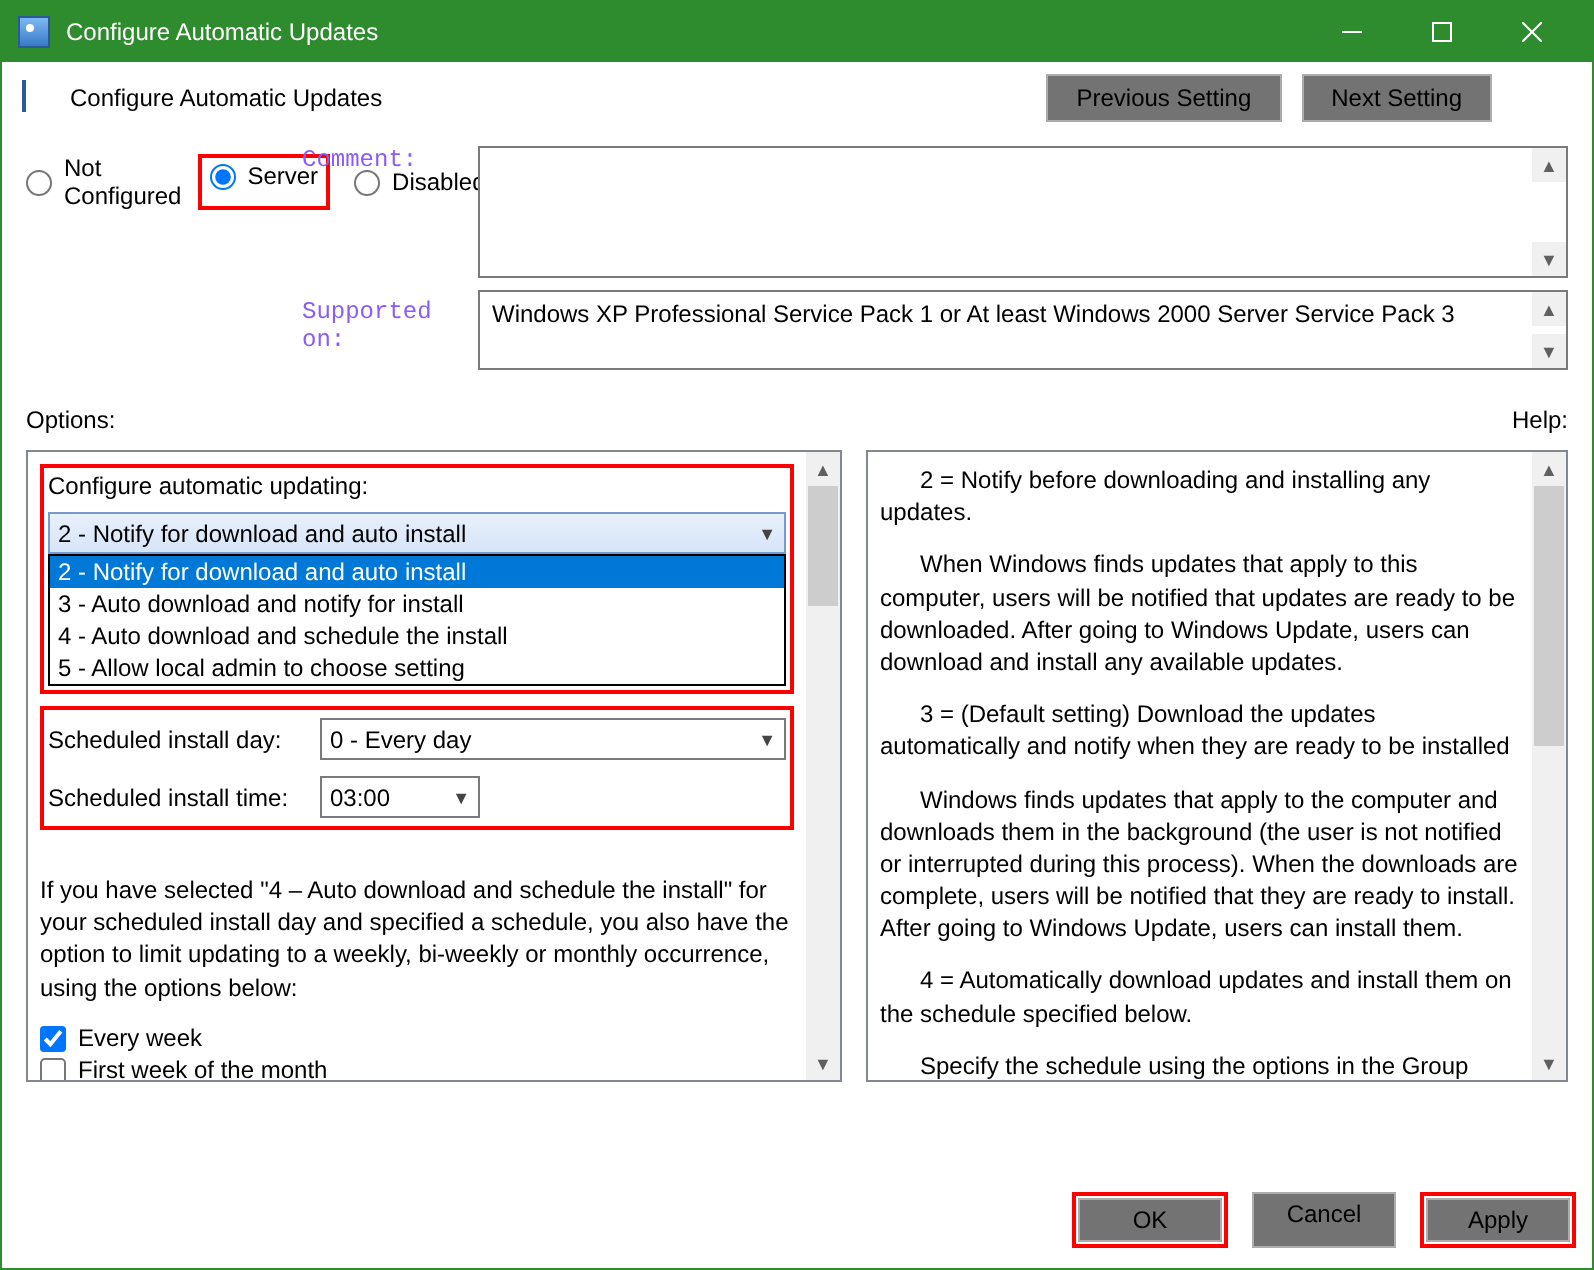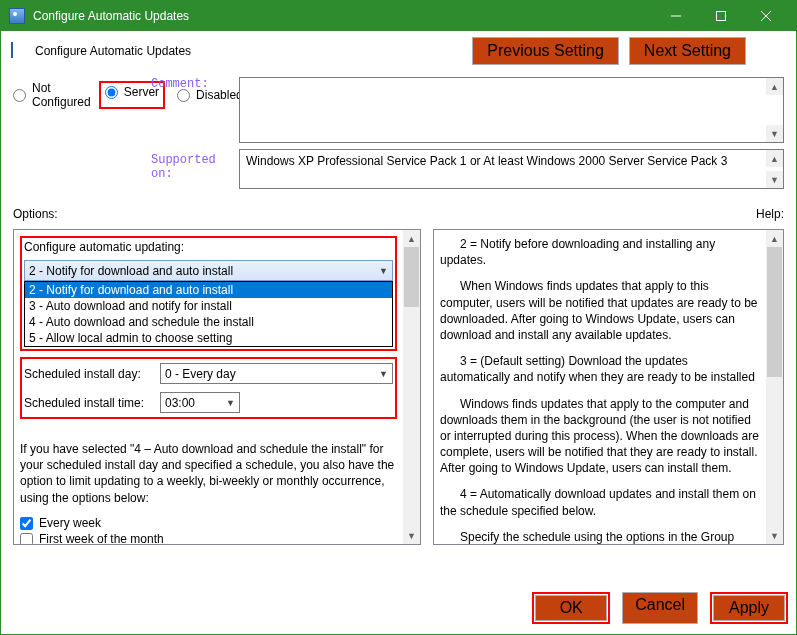--- a/index.html
+++ b/index.html
@@ -8,21 +8,21 @@
 .titlebar .icon { width: 16px; height: 16px; margin-right: 8px; display: inline-flex; }
 .titlebar .title { flex: 1; font-size: 12px; }
 .titlebar .win-btns { display: flex; }
 .titlebar .win-btn { width: 45px; height: 30px; display: flex; align-items: center; justify-content: center; color: #fff; }
 .titlebar .win-btn svg { stroke: #fff; stroke-width: 1; fill: none; }
 
 .header-row { display: flex; align-items: center; padding: 6px 10px 8px 10px; gap: 8px; }
 .header-row .icon { width: 16px; height: 16px; }
 .header-row .subtitle { flex: 1; font-size: 12px; color: #000; }
 .header-row .nav-btns { display: flex; gap: 10px; margin-right: 40px; }
-.btn { background: #c2410c; border: 1px solid #adadad; padding: 4px 14px; font-size: 16px; cursor: default; min-width: 90px; text-align: center; }
+.btn { background: #737373; border: 1px solid #adadad; padding: 4px 14px; font-size: 12px; cursor: default; min-width: 90px; text-align: center; }
 
 .top-grid { display: grid; grid-template-columns: 130px 80px 1fr; gap: 6px 8px; padding: 4px 12px 0 12px; align-items: start; }
 .radio-col { display: flex; flex-direction: row; gap: 12px; padding-top: 4px; }
 .radio-item { display: flex; align-items: center; gap: 6px; }
 .radio-item input { margin: 0; }
 .highlight { border: 2px solid #ff0000; padding: 2px 4px; margin-left: -4px; }
 .label { color: #8b5cf6; font-family: Liberation Mono, monospace; }
 .comment-box { border: 1px solid #7a7a7a; height: 66px; position: relative; background: #fff; }
 .scroll-arrow { position: absolute; right: 0; width: 17px; height: 17px; background: #f0f0f0; display: flex; align-items: center; justify-content: center; color: #606060; font-size: 9px; }
 .scroll-arrow.up { top: 0; }

